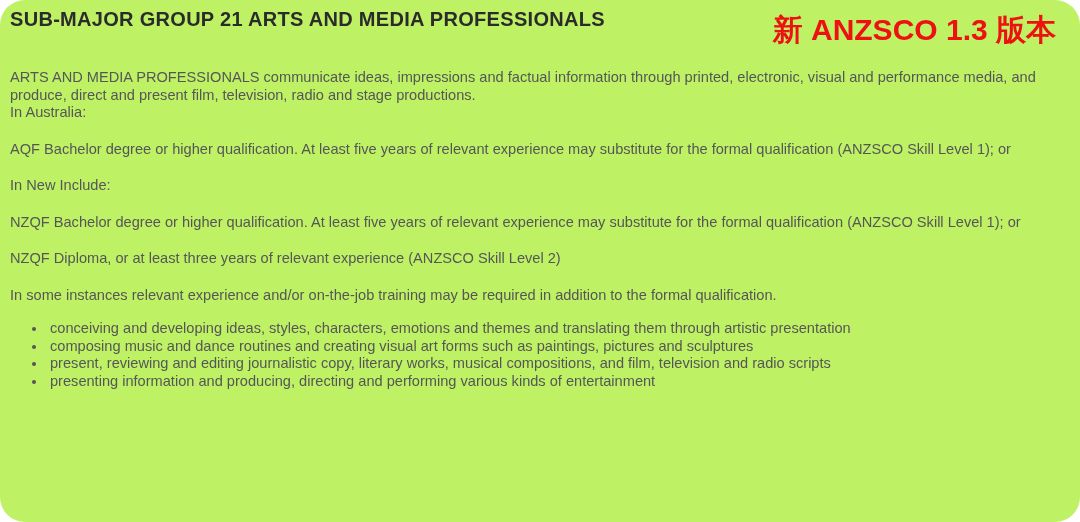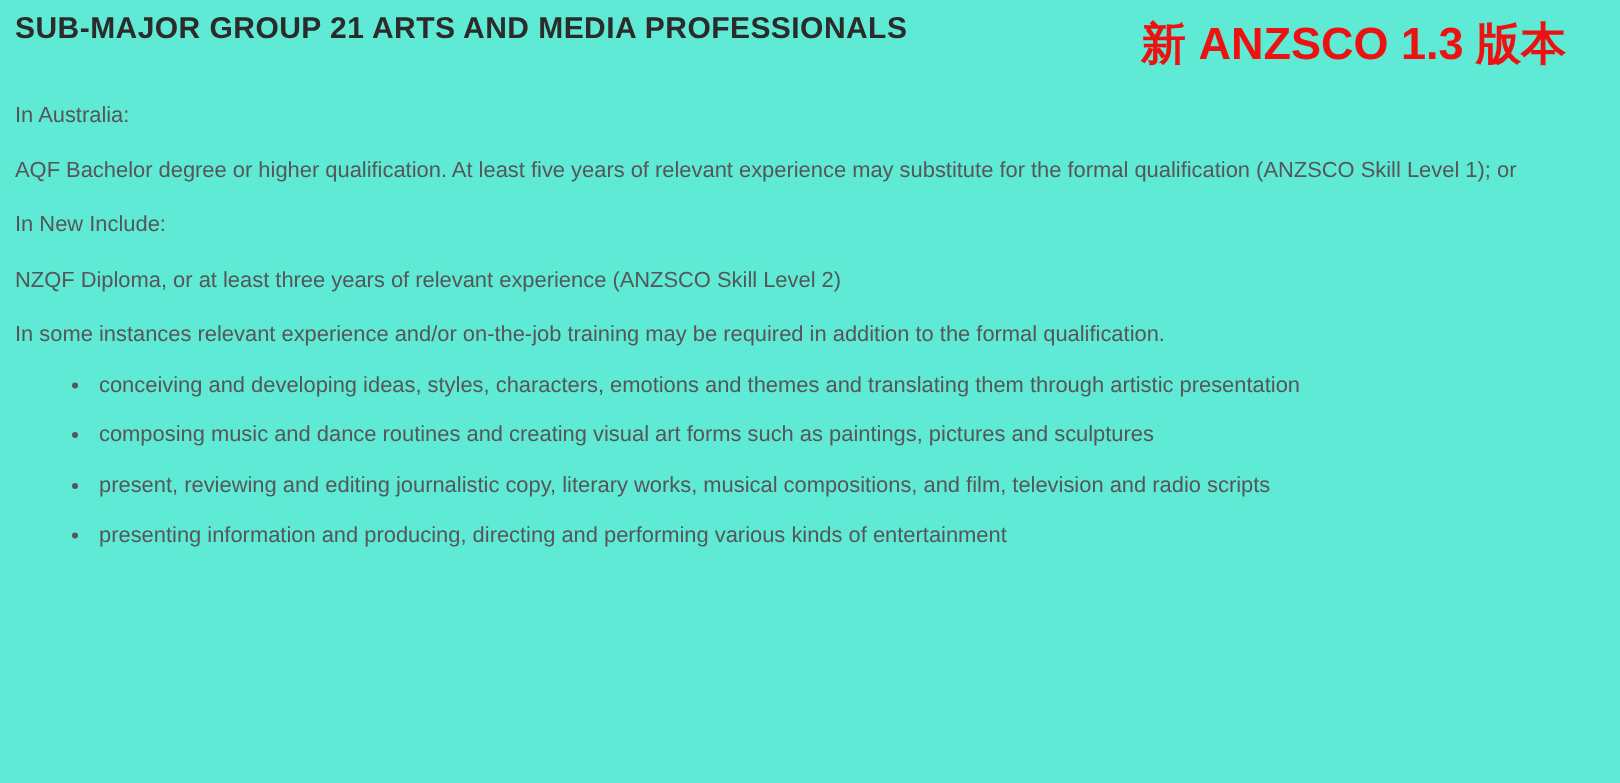--- a/index.html
+++ b/index.html
@@ -3,39 +3,40 @@
 <meta charset="utf-8">
 <style>
   * { box-sizing: border-box; }
   html, body { margin: 0; padding: 0; background: #ffffff; }
   body { font-family: "Liberation Sans", "DejaVu Sans", sans-serif; }
 
   .page {
     position: relative;
     width: 1080px;
     height: 522px;
-    background: #5eead4;
+    background: #bef264;
     padding: 8px 14px 0 10px;
     overflow: hidden;
+    border-radius: 25px;
   }
 
   .page-title {
     font-size: 20px;
     line-height: 22px;
     font-weight: bold;
     color: #2b2b2b;
     letter-spacing: 0.3px;
     margin: 0 0 39px 0;
     max-width: 760px;
   }
 
   .version-annotation {
     position: absolute;
     top: 13px;
-    right: 36px;
+    right: 24px;
     font-size: 30px;
     line-height: 34px;
     font-weight: bold;
     color: #ee1111;
     white-space: nowrap;
   }
 
   .doc p {
     font-size: 14.6px;
     line-height: 17.5px;
@@ -51,43 +52,45 @@
     color: #3d3d3f;
   }
 
   ul.task-list {
     margin: 16px 0 0 0;
     padding: 0 0 0 37px;
     font-size: 14.6px;
     line-height: 17.5px;
     color: #565658;
   }
-  ul.task-list li { margin: 16px; padding: 0 0 0 3px; }
+  ul.task-list li { margin: 0; padding: 0 0 0 3px; }
 </style>
 </head>
 <body>
 
 <div class="page">
 
   <h1 class="page-title">SUB-MAJOR GROUP 21 ARTS AND MEDIA PROFESSIONALS</h1>
 
   <div class="version-annotation">新 ANZSCO 1.3 版本</div>
 
   <div class="doc">
 
+    <p class="no-gap">ARTS AND MEDIA PROFESSIONALS communicate ideas, impressions and factual information through printed, electronic, visual and performance media, and produce, direct and present film, television, radio and stage productions.</p>
 
 
 
     <p>In Australia:</p>
 
     <p>AQF Bachelor degree or higher qualification. At least five years of relevant experience may substitute for the formal qualification (ANZSCO Skill Level 1); or</p>
 
 
     <p>In New Include:</p>
 
+    <p>NZQF Bachelor degree or higher qualification. At least five years of relevant experience may substitute for the formal qualification (ANZSCO Skill Level 1); or</p>
 
     <p>NZQF Diploma, or at least three years of relevant experience (ANZSCO Skill Level 2)</p>
 
     <p class="no-gap">In some instances relevant experience and/or on-the-job training may be required in addition to the formal qualification.</p>
 
 
     <ul class="task-list">
       <li>conceiving and developing ideas, styles, characters, emotions and themes and translating them through artistic presentation</li>
       <li>composing music and dance routines and creating visual art forms such as paintings, pictures and sculptures</li>
       <li>present, reviewing and editing journalistic copy, literary works, musical compositions, and film, television and radio scripts</li>

